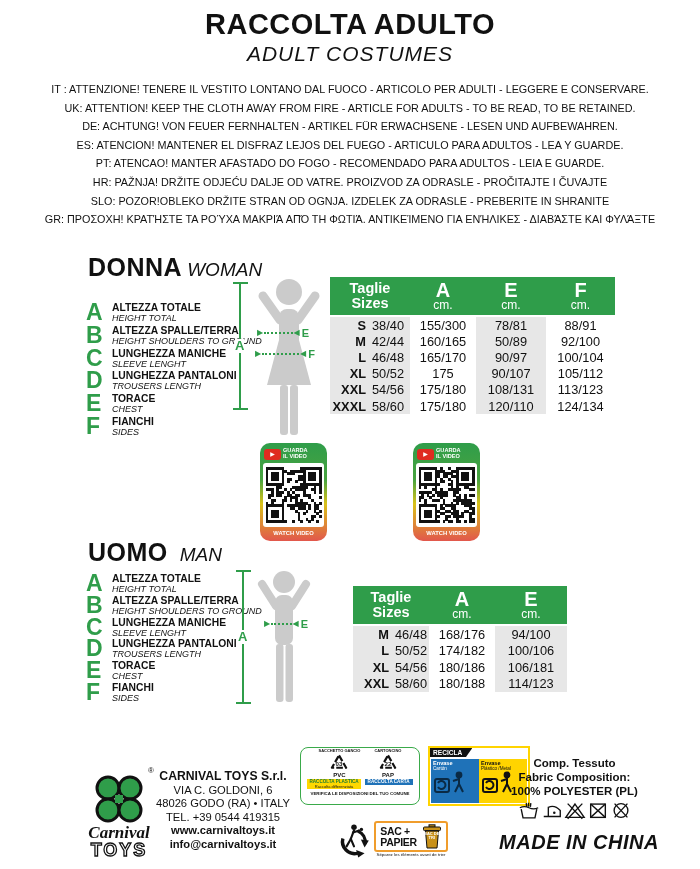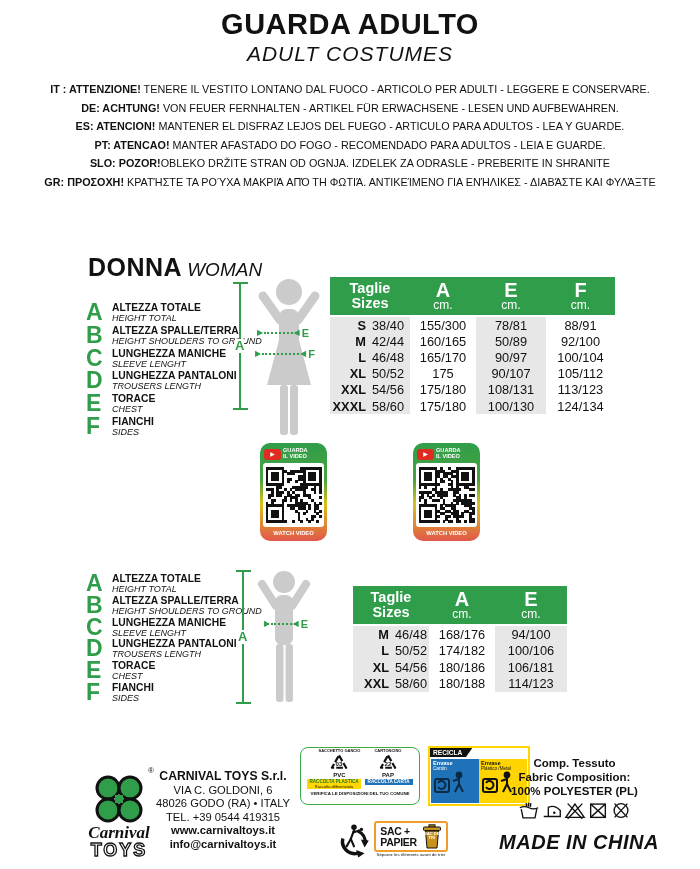--- a/index.html
+++ b/index.html
@@ -7,21 +7,21 @@
   #page{position:relative;width:700px;height:869px;background:#fff;overflow:hidden}
   .abs{position:absolute}
 
   
   .title{top:8px;left:0;width:700px;text-align:center;font-size:29px;font-weight:bold;letter-spacing:.5px}
   .subtitle{top:42px;left:0;width:700px;text-align:center;font-size:21px;font-style:italic;letter-spacing:1px}
 
   
   .warnings{top:80px;left:0;width:700px;text-align:center}
   .warn{font-size:10.8px;line-height:18.6px;white-space:nowrap}
-  .warn b{font-weight:bold}
+  .warn b{font-weight:normal}
 
   
   .sec-h .it{font-size:25px;font-weight:bold;letter-spacing:.5px}
   .sec-h .en{font-size:19px;font-style:italic;margin-left:5px}
 
   
   .legend{width:180px}
   .lg-item{display:flex;align-items:flex-start;height:22.8px}
   .lg-letter{width:26px;font-size:23px;line-height:20px;font-weight:bold;color:#2f9d4a;flex:none}
   .lg-l1{font-size:10.3px;line-height:11px;font-weight:bold;white-space:nowrap}
@@ -106,28 +106,30 @@
   .careicons{display:flex;justify-content:center;gap:1px;margin-top:2px}
   .madein{font-size:20px;font-weight:bold;font-style:italic;letter-spacing:.5px}
 
   .logo-reg{font-size:8px}
 </style>
 </head>
 <body>
 
 <div id="page">
 
-  <div class="abs title">GUARDA ADULTO</div>
+  <div class="abs title">RACCOLTA ADULTO</div>
   <div class="abs subtitle">ADULT COSTUMES</div>
 
   <div class="abs warnings">
     <div class="warn"><b>IT : ATTENZIONE!</b><span> TENERE IL VESTITO LONTANO DAL FUOCO - ARTICOLO PER ADULTI - LEGGERE E CONSERVARE.</span></div>
+    <div class="warn"><b>UK: ATTENTION!</b><span> KEEP THE CLOTH AWAY FROM FIRE - ARTICLE FOR ADULTS - TO BE READ, TO BE RETAINED.</span></div>
     <div class="warn"><b>DE: ACHTUNG!</b><span> VON FEUER FERNHALTEN - ARTIKEL FÜR ERWACHSENE  - LESEN UND AUFBEWAHREN.</span></div>
     <div class="warn"><b>ES: ATENCION!</b><span> MANTENER EL DISFRAZ LEJOS DEL FUEGO -  ARTICULO PARA ADULTOS - LEA Y GUARDE.</span></div>
     <div class="warn"><b>PT: ATENCAO!</b><span> MANTER AFASTADO DO FOGO - RECOMENDADO PARA ADULTOS - LEIA E GUARDE.</span></div>
+    <div class="warn"><b>HR: PAŽNJA!</b><span> DRŽITE ODJEĆU DALJE OD VATRE. PROIZVOD ZA ODRASLE - PROČITAJTE I ČUVAJTE</span></div>
     <div class="warn"><b>SLO: POZOR!</b><span>OBLEKO DRŽITE STRAN OD OGNJA. IZDELEK ZA ODRASLE - PREBERITE IN SHRANITE</span></div>
     <div class="warn"><b>GR: ΠΡΟΣΟΧΗ!</b><span> ΚΡΑΤΉΣΤΕ ΤΑ ΡΟΎΧΑ ΜΑΚΡΙΆ ΑΠΌ ΤΗ ΦΩΤΙΆ. ΑΝΤΙΚΕΊΜΕΝΟ ΓΙΑ ΕΝΉΛΙΚΕΣ - ΔΙΑΒΆΣΤΕ ΚΑΙ ΦΥΛΆΞΤΕ</span></div>
   </div>
 
   <div class="abs sec-h" style="left:88px;top:253px">
     <span class="it">DONNA</span><span class="en">WOMAN</span>
   </div>
 
   <div class="abs legend" style="left:86px;top:302px">
     <div class="lg-item">
@@ -265,21 +267,21 @@
           <div class="td c1">175/180</div>
           <div class="td c2 gray">108/131</div>
           <div class="td c3">113/123</div>
         </div>
       <div class="tr">
           <div class="td szc c0 gray">
             <span class="sz">XXXL</span>
             <span>58/60</span>
           </div>
           <div class="td c1">175/180</div>
-          <div class="td c2 gray">100/130</div>
+          <div class="td c2 gray">120/110</div>
           <div class="td c3">124/134</div>
         </div>
     </div>
   </div>
 
   <div class="abs qr" style="left:260px;top:443px">
     <div class="qr-top">
         <span class="play">
           <span>▶</span>
         </span>
@@ -772,20 +774,23 @@
           <i style="left:37.33px;top:53.33px;width:2.87px;height:2.87px"></i>
           <i style="left:40.00px;top:53.33px;width:2.87px;height:2.87px"></i>
           <i style="left:45.33px;top:53.33px;width:2.87px;height:2.87px"></i>
           <i style="left:50.67px;top:53.33px;width:2.87px;height:2.87px"></i>
           <i style="left:53.33px;top:53.33px;width:2.87px;height:2.87px"></i>
         </div>
       </div>
     <div class="qr-bottom">WATCH VIDEO</div>
   </div>
 
+  <div class="abs sec-h" style="left:88px;top:538px">
+    <span class="it">UOMO</span><span class="en" style="margin-left:12px">MAN</span>
+  </div>
 
   <div class="abs legend" style="left:86px;top:573px">
     <div class="lg-item" style="height:21.8px">
         <span class="lg-letter">A</span>
         <span>
           <span class="lg-l1" style="display:block">ALTEZZA TOTALE</span>
           <span class="lg-l2" style="display:block">HEIGHT TOTAL</span>
         </span>
       </div>
     <div class="lg-item" style="height:21.8px">

